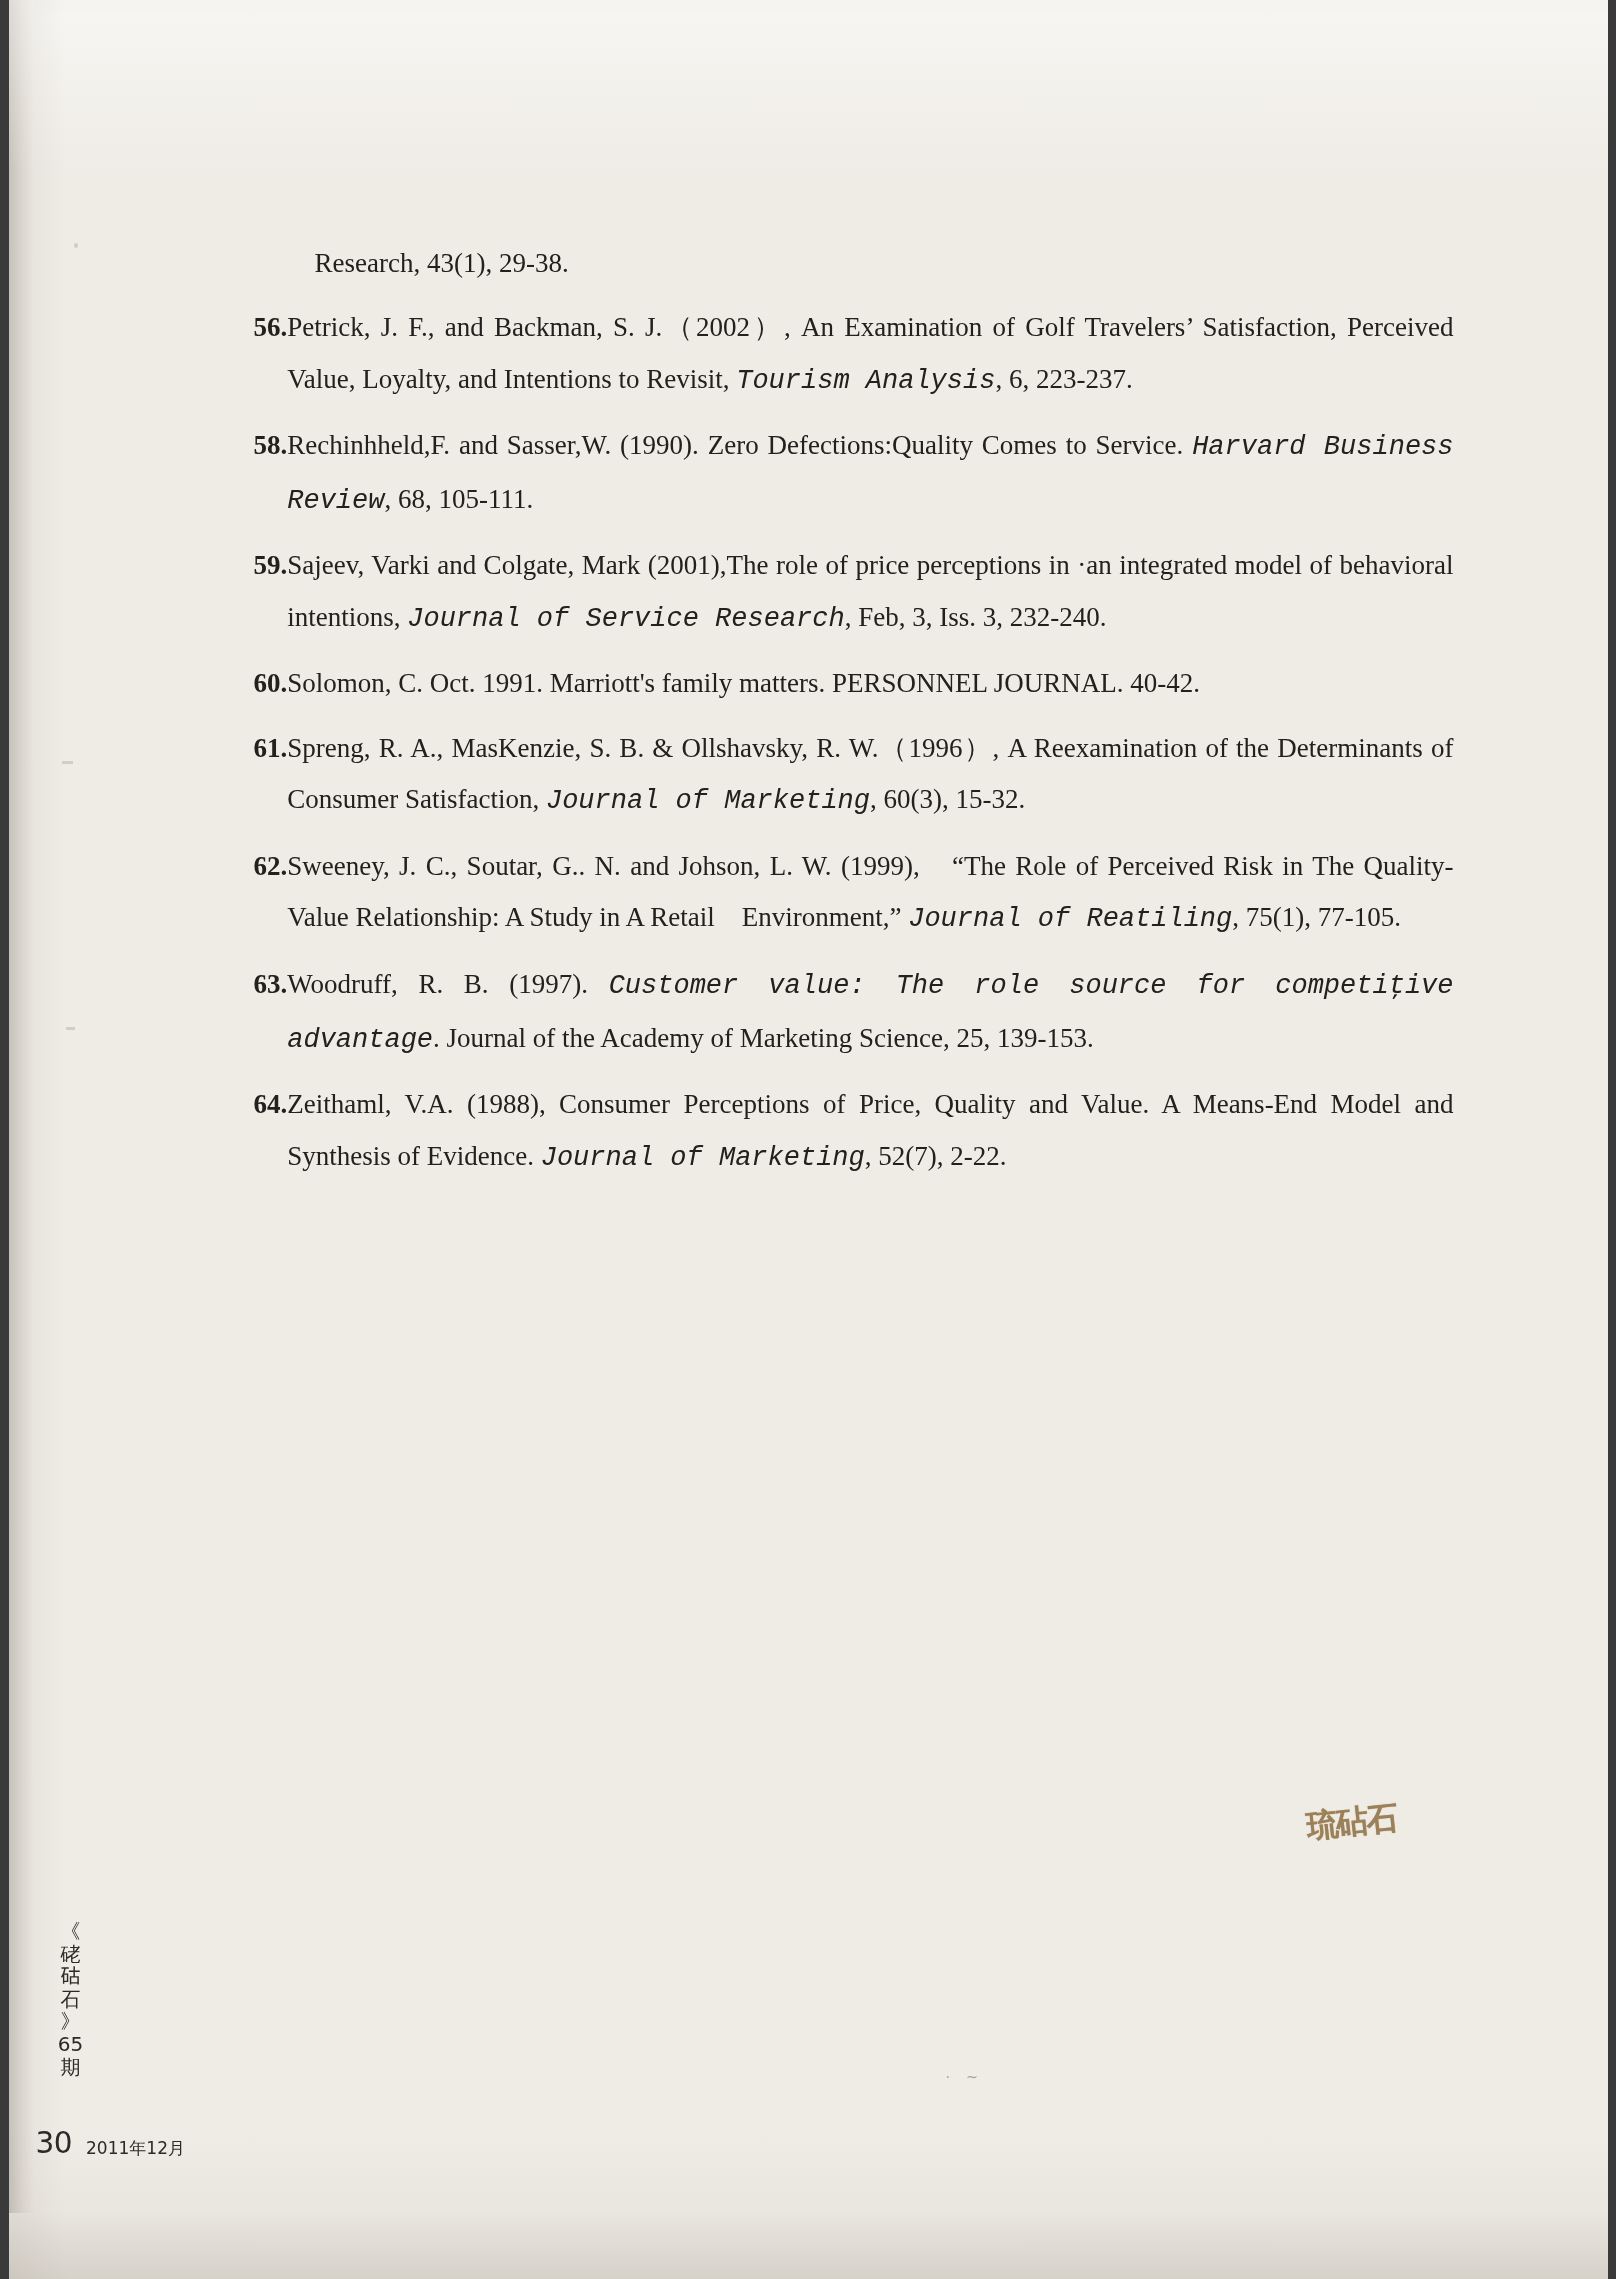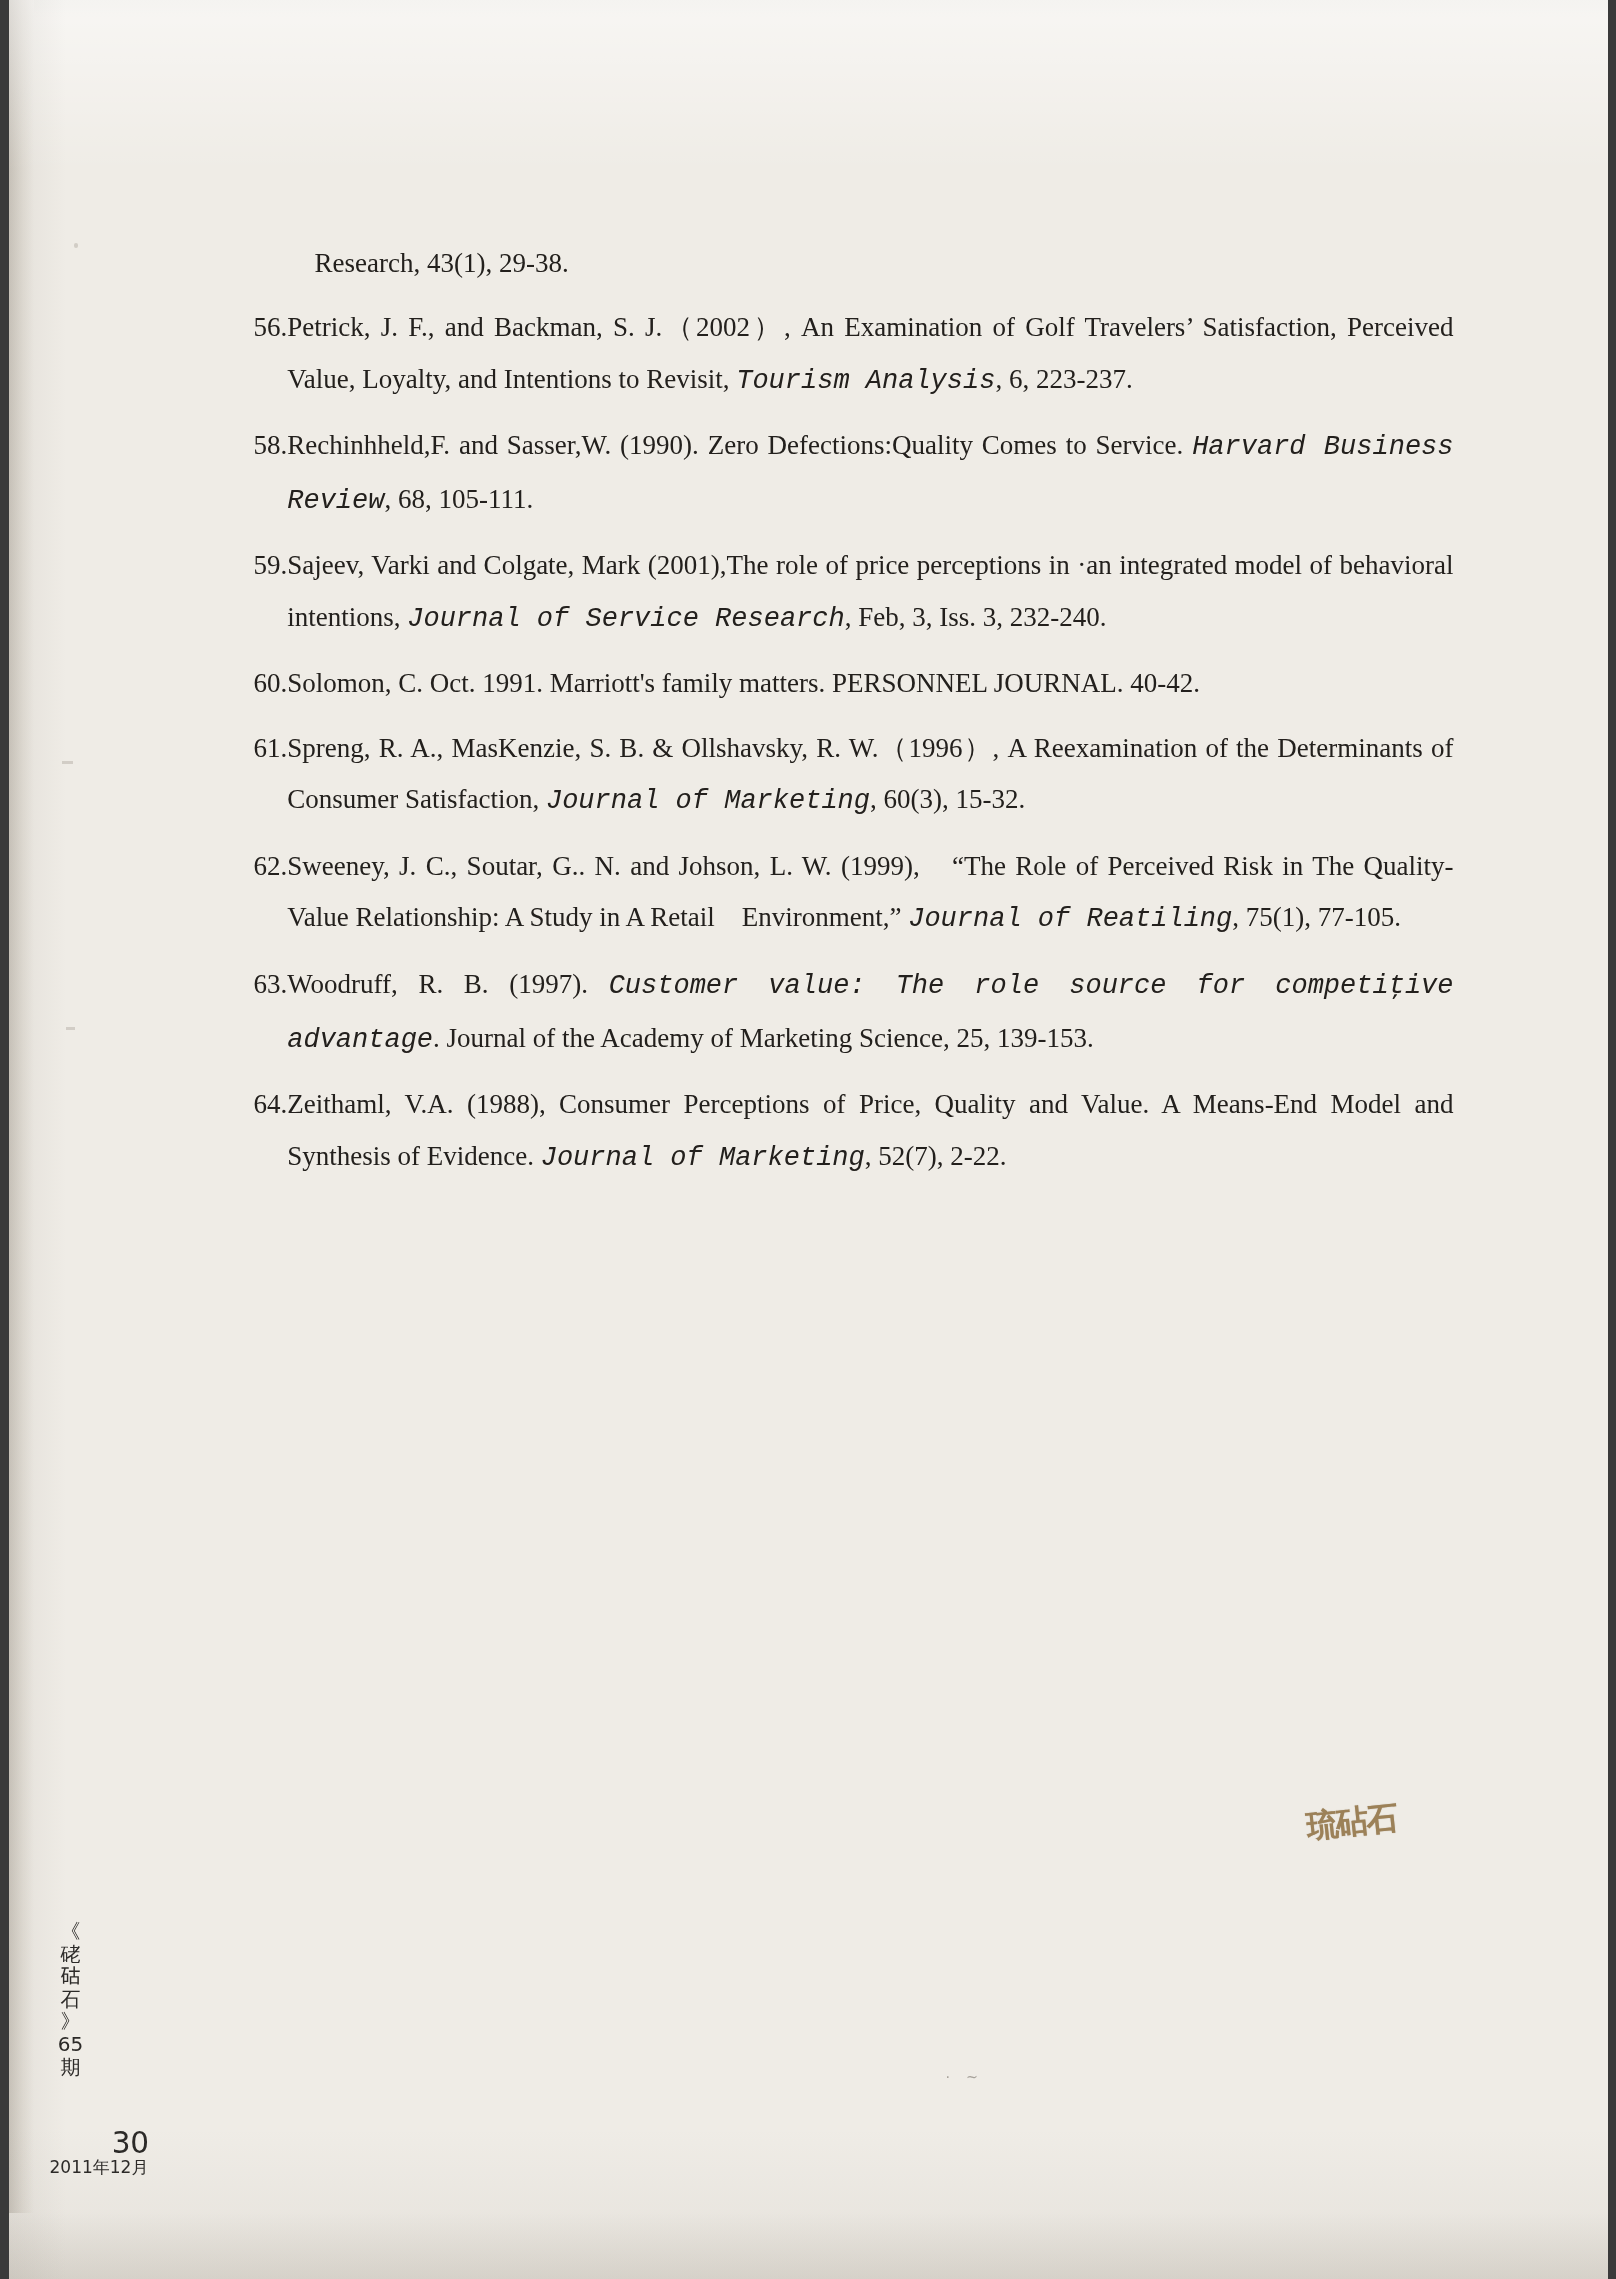--- a/index.html
+++ b/index.html
@@ -56,20 +56,21 @@
     line-height: 1.92;
     text-align: justify;
   }
   .ref {
     display: flex;
     margin-bottom: 12.4px;
   }
   .ref .num {
     flex: 0 0 auto;
     white-space: pre;
+    font-weight: bold;
   }
   .ref .body {
     flex: 1 1 auto;
     text-align: justify;
     text-justify: inter-word;
   }
   .lead-line {
     margin-left: 61px;
     margin-bottom: 12.4px;
   }
@@ -108,21 +109,20 @@
   .sidebar-vert div { margin-bottom: 1px; }
 
   .page-num-block {
     position: absolute;
     left: 27px;
     top: 2129px;
     display: flex;
     align-items: flex-end;
     font-family: "DejaVu Sans", sans-serif;
     color: #2c2a28;
-    flex-direction: column;
   }
   .page-num {
     font-size: 29.5px;
     line-height: 1;
     letter-spacing: -0.5px;
   }
   .page-date {
     font-size: 17px;
     line-height: 1;
     margin-left: 14px;

